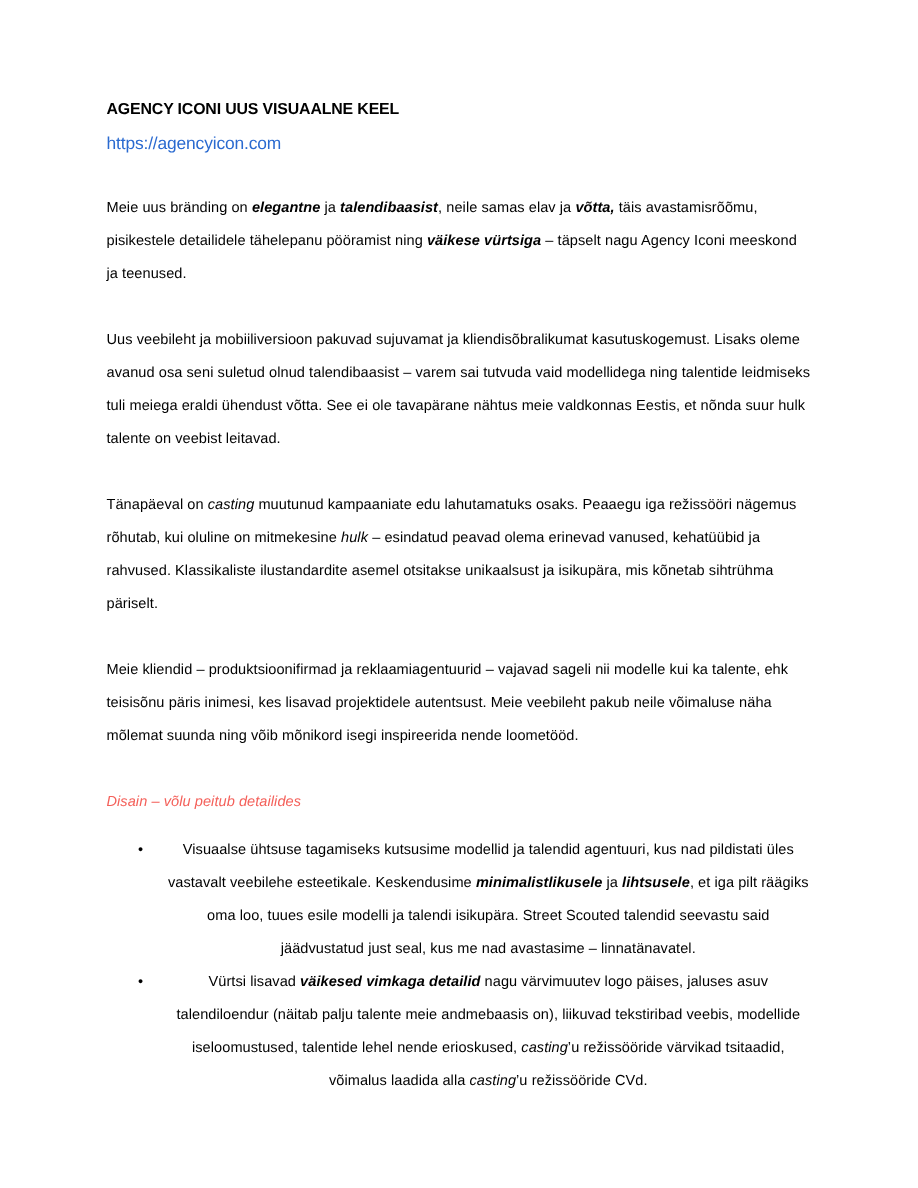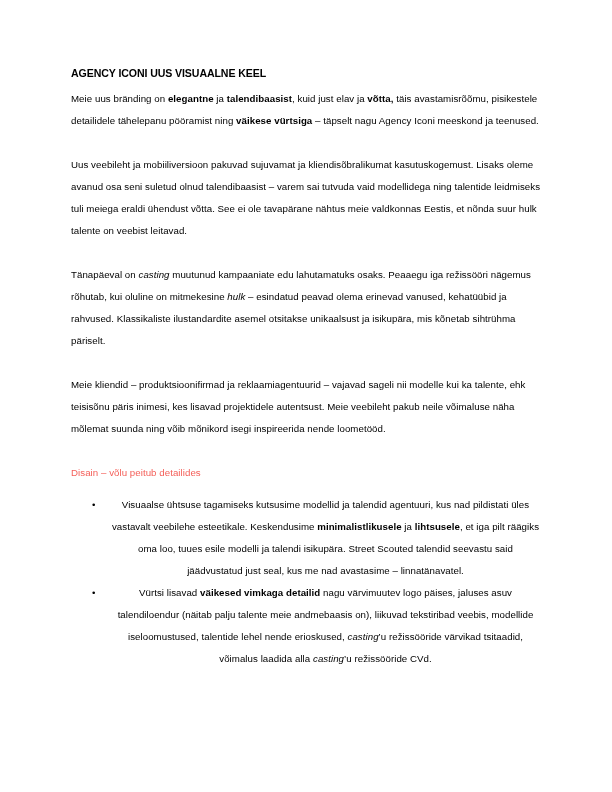--- a/index.html
+++ b/index.html
@@ -44,20 +44,21 @@
     font-size: 9.7px;
     line-height: 22px;
     margin: 0 0 22px 0;
     color: #000000;
     letter-spacing: 0.05px;
     text-align: left;
   }
 
   .section-heading {
     font-size: 9.7px;
+    font-style: italic;
     color: #f4605a;
     line-height: 22px;
     margin: 0 0 0 0;
     letter-spacing: 0.05px;
   }
 
   ul.bullets {
     margin: 10px 0 0 0;
     padding: 0 0 0 39px;
     list-style: none;
@@ -74,33 +75,34 @@
   ul.bullets > li::before {
     content: "\2022";
     position: absolute;
     left: -18px;
     top: 0;
     font-size: 9.7px;
     line-height: 22px;
     color: #000000;
   }
 
-  b, strong { font-weight: bold; }
+  b, strong { font-weight: bold; font-style: italic; }
   i, em { font-style: italic; }
 </style>
 </head>
 <body>
 
 <div class="page">
   <div class="content">
 
     <h1 class="doc-title">AGENCY ICONI UUS VISUAALNE KEEL</h1>
 
+    <div class="doc-url">https://agencyicon.com</div>
 
-    <p class="para"><span>Meie uus bränding on </span><b>elegantne</b><span> ja </span><b>talendibaasist</b><span>, kuid just elav ja </span><b>võtta,</b><span> täis avastamisrõõmu, pisikestele detailidele tähelepanu pööramist ning </span><b>väikese vürtsiga</b><span> – täpselt nagu Agency Iconi meeskond ja teenused.</span></p>
+    <p class="para"><span>Meie uus bränding on </span><b>elegantne</b><span> ja </span><b>talendibaasist</b><span>, neile samas elav ja </span><b>võtta,</b><span> täis avastamisrõõmu, pisikestele detailidele tähelepanu pööramist ning </span><b>väikese vürtsiga</b><span> – täpselt nagu Agency Iconi meeskond ja teenused.</span></p>
     <p class="para"><span>Uus veebileht ja mobiiliversioon pakuvad sujuvamat ja kliendisõbralikumat kasutuskogemust. Lisaks oleme avanud osa seni suletud olnud talendibaasist – varem sai tutvuda vaid modellidega ning talentide leidmiseks tuli meiega eraldi ühendust võtta. See ei ole tavapärane nähtus meie valdkonnas Eestis, et nõnda suur hulk talente on veebist leitavad.</span></p>
     <p class="para"><span>Tänapäeval on </span><i>casting</i><span> muutunud kampaaniate edu lahutamatuks osaks. Peaaegu iga režissööri nägemus rõhutab, kui oluline on mitmekesine </span><i>hulk</i><span> – esindatud peavad olema erinevad vanused, kehatüübid ja rahvused. Klassikaliste ilustandardite asemel otsitakse unikaalsust ja isikupära, mis kõnetab sihtrühma päriselt.</span></p>
     <p class="para"><span>Meie kliendid – produktsioonifirmad ja reklaamiagentuurid – vajavad sageli nii modelle kui ka talente, ehk teisisõnu päris inimesi, kes lisavad projektidele autentsust. Meie veebileht pakub neile võimaluse näha mõlemat suunda ning võib mõnikord isegi inspireerida nende loometööd.</span></p>
 
     <div class="section-heading">Disain – võlu peitub detailides</div>
 
 
     <ul class="bullets">
       <li><span>Visuaalse ühtsuse tagamiseks kutsusime modellid ja talendid agentuuri, kus nad pildistati üles vastavalt veebilehe esteetikale. Keskendusime </span><b>minimalistlikusele</b><span> ja </span><b>lihtsusele</b><span>, et iga pilt räägiks oma loo, tuues esile modelli ja talendi isikupära. Street Scouted talendid seevastu said jäädvustatud just seal, kus me nad avastasime – linnatänavatel.</span></li>
       <li><span>Vürtsi lisavad </span><b>väikesed vimkaga detailid</b><span> nagu värvimuutev logo päises, jaluses asuv talendiloendur (näitab palju talente meie andmebaasis on), liikuvad tekstiribad veebis, modellide iseloomustused, talentide lehel nende erioskused, </span><i>casting</i><span>’u režissööride värvikad tsitaadid, võimalus laadida alla </span><i>casting</i><span>’u režissööride CVd.</span></li>

